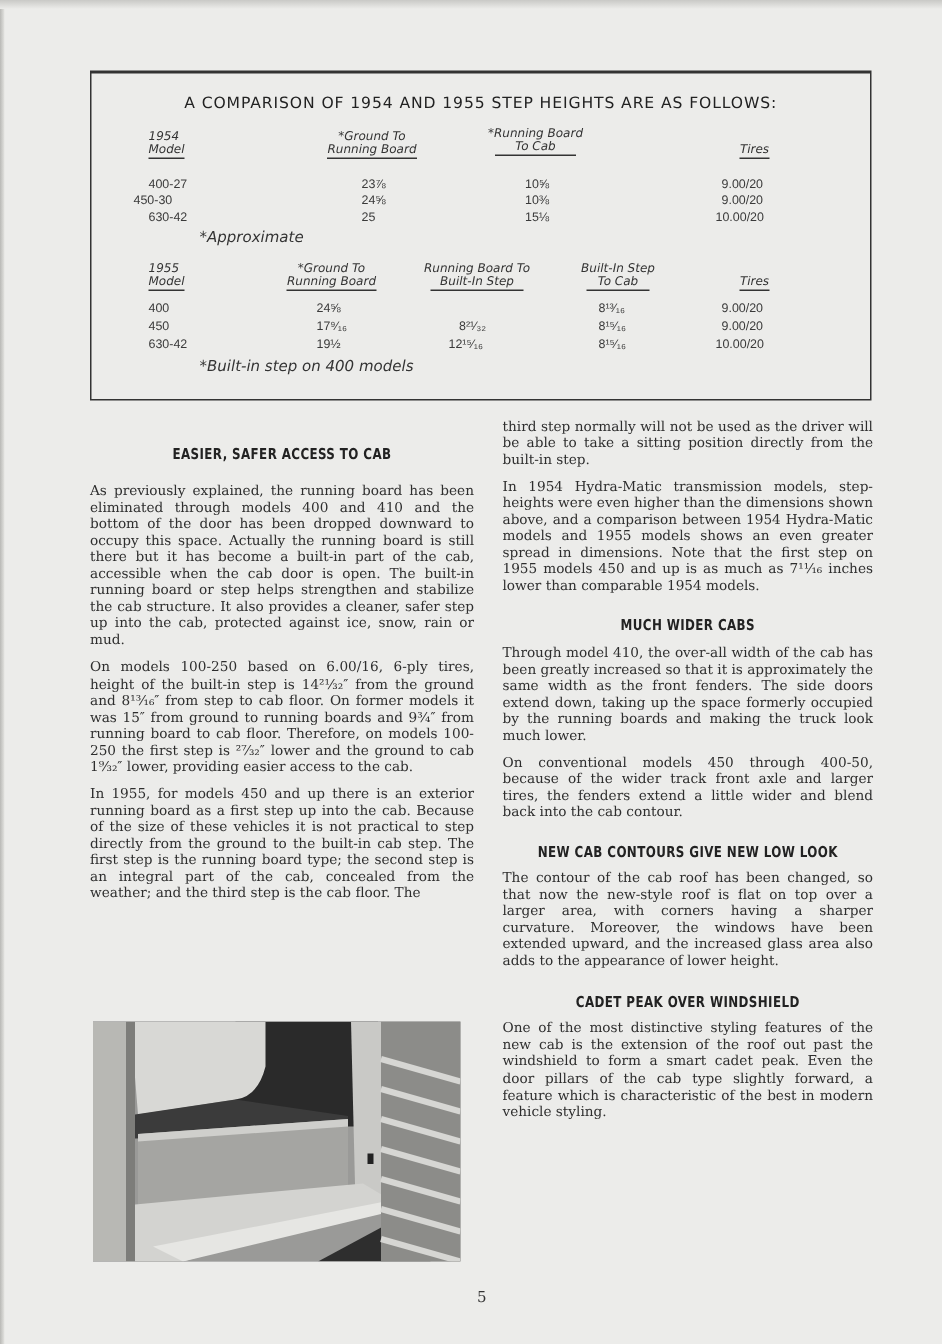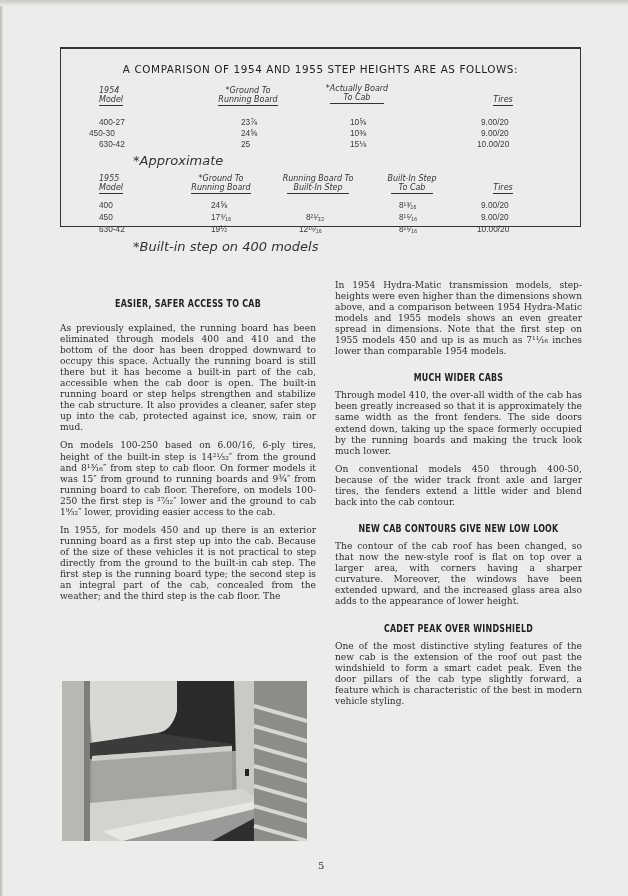--- a/index.html
+++ b/index.html
@@ -13,35 +13,35 @@
   .page-edge {
     position: absolute; left: 0; top: 0; width: 3px; height: 896px;
     background: linear-gradient(to right, #b9b9b6, #e4e4e1);
   }
   .top-shade {
     position: absolute; left: 0; top: 0; width: 628px; height: 6px;
     background: linear-gradient(to bottom, #c9c9c6, #ececea);
   }
   
   .table-box {
-    position: absolute; left: 60px; top: 47px; width: 521px; height: 180px;
+    position: absolute; left: 60px; top: 47px; width: 521px; height: 220px;
     border: 1.5px solid #333; border-top-width: 2px; box-sizing: border-box;
     font-family: "DejaVu Sans", sans-serif;
   }
   .table-title {
     position: absolute; left: 0; width: 100%; top: 14px; text-align: center;
     font-size: 10.4px; letter-spacing: 0.6px; color: #222;
     font-family: "DejaVu Sans", sans-serif;
   }
   .t-head, .t-row, .t-note { position: absolute; font-size: 8px; color: #333; }
   .t-head { font-style: italic; line-height: 9px; text-align: center; }
   .t-head .ul { display: inline-block; border-bottom: 1.3px solid #333; padding-bottom: 1px; }
   .cell { position: absolute; white-space: nowrap; }
   .t-row { font-family: "Liberation Sans Narrow", "Liberation Sans", sans-serif; font-size: 8.3px; color: #3a3a3a; }
-  .t-note { font-style: italic; font-size: 13px; }
+  .t-note { font-style: italic; font-size: 10px; }
 
   
   .col {
     position: absolute; font-size: 9.1px; line-height: 11.05px;
     text-align: justify; color: #2e2e2e;
   }
   .col p { margin: 0 0 7px 0; }
   .heading {
     font-family: "DejaVu Sans Condensed", "DejaVu Sans", sans-serif;
     font-weight: bold; font-size: 10px; letter-spacing: 0.3px;
@@ -69,21 +69,21 @@
 
   <div class="t-head" style="left:38px; top:37px; width:40px; text-align:left;">
     <div>1954</div>
     <span class="ul">Model</span>
   </div>
   <div class="t-head" style="left:142px; top:37px; width:90px;">
     <div>*Ground To</div>
     <span class="ul">Running Board</span>
   </div>
   <div class="t-head" style="left:256px; top:35px; width:80px;">
-    <div>*Actually Board</div>
+    <div>*Running Board</div>
     <span class="ul" style="padding:0 14px 1px;">To Cab</span>
   </div>
   <div class="t-head" style="left:422px; top:37px; width:40px;">
     <div>&nbsp;</div>
     <span class="ul">Tires</span>
   </div>
 
   <div>
     <div class="t-row" style="left:0; top:68px; width:100%;">
       <span class="cell" style="left:38px;">400-27</span>
@@ -193,20 +193,21 @@
       <line x1="192" y1="85" x2="245" y2="100"></line>
       <line x1="192" y1="105" x2="245" y2="120"></line>
       <line x1="192" y1="125" x2="245" y2="140"></line>
       <line x1="192" y1="145" x2="245" y2="160"></line>
     </g>
     <rect x="183" y="88" width="4" height="7" fill="#222"></rect>
   </svg>
 </div>
 
 <div class="col right-col">
+  <p>third step normally will not be used as the driver will be able to take a sitting position directly from the built-in step.</p>
   <p>In 1954 Hydra-Matic transmission models, step-heights were even higher than the dimensions shown above, and a comparison between 1954 Hydra-Matic models and 1955 models shows an even greater spread in dimensions. Note that the first step on 1955 models 450 and up is as much as 7¹¹⁄₁₆ inches lower than comparable 1954 models.</p>
 
   <div class="heading" style="margin:15px 0 7px;">MUCH WIDER CABS</div>
   <p>Through model 410, the over-all width of the cab has been greatly increased so that it is approximately the same width as the front fenders. The side doors extend down, taking up the space formerly occupied by the running boards and making the truck look much lower.</p>
   <p>On conventional models 450 through 400-50, because of the wider track front axle and larger tires, the fenders extend a little wider and blend back into the cab contour.</p>
 
   <div class="heading" style="margin:15px 0 7px;">NEW CAB CONTOURS GIVE NEW LOW LOOK</div>
   <p>The contour of the cab roof has been changed, so that now the new-style roof is flat on top over a larger area, with corners having a sharper curvature. Moreover, the windows have been extended upward, and the increased glass area also adds to the appearance of lower height.</p>
 
   <div class="heading" style="margin:16px 0 7px;">CADET PEAK OVER WINDSHIELD</div>

